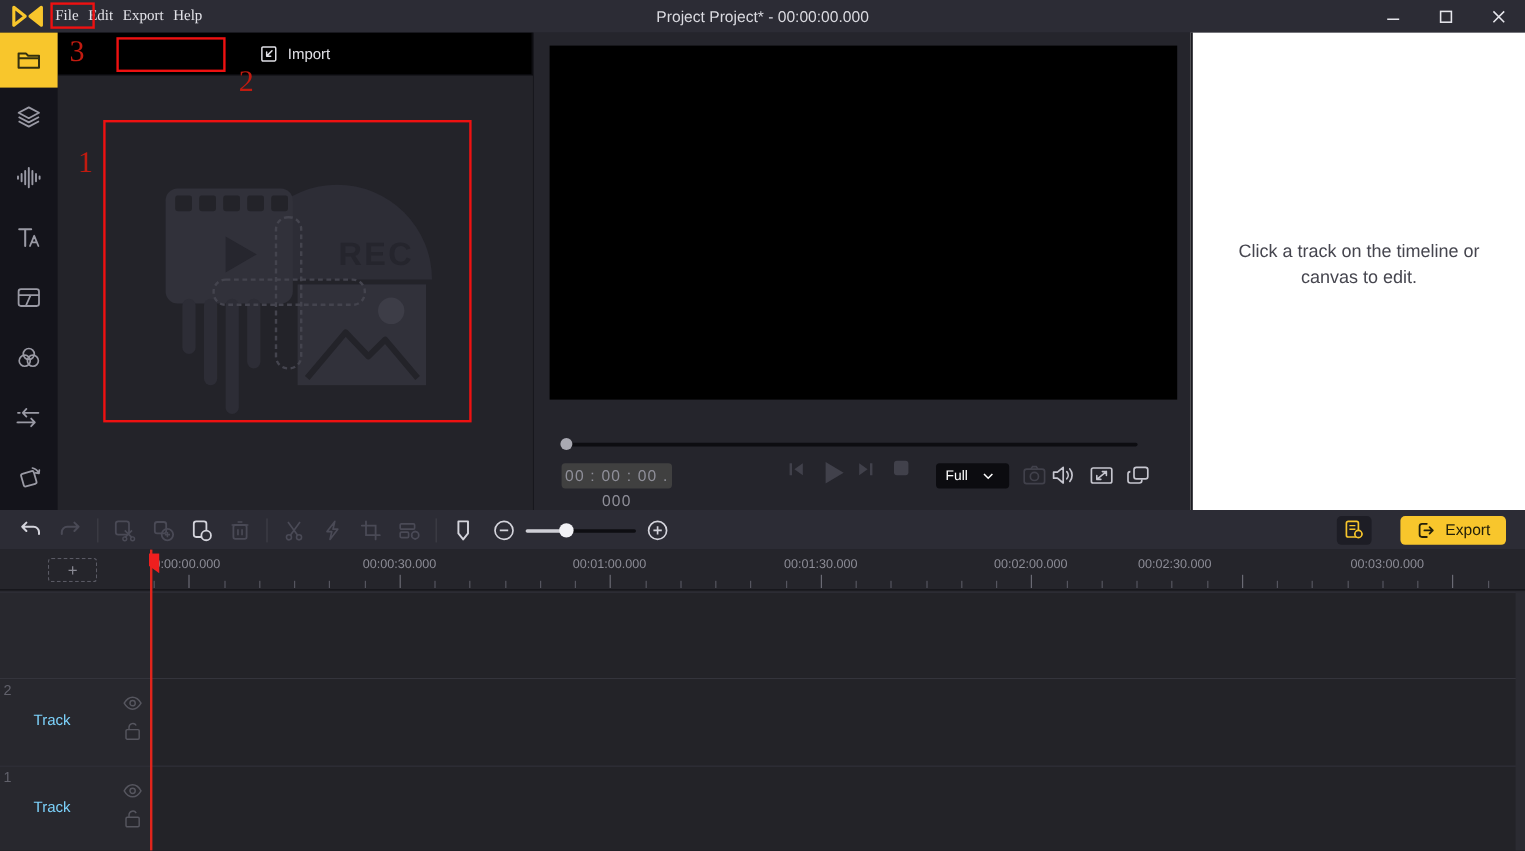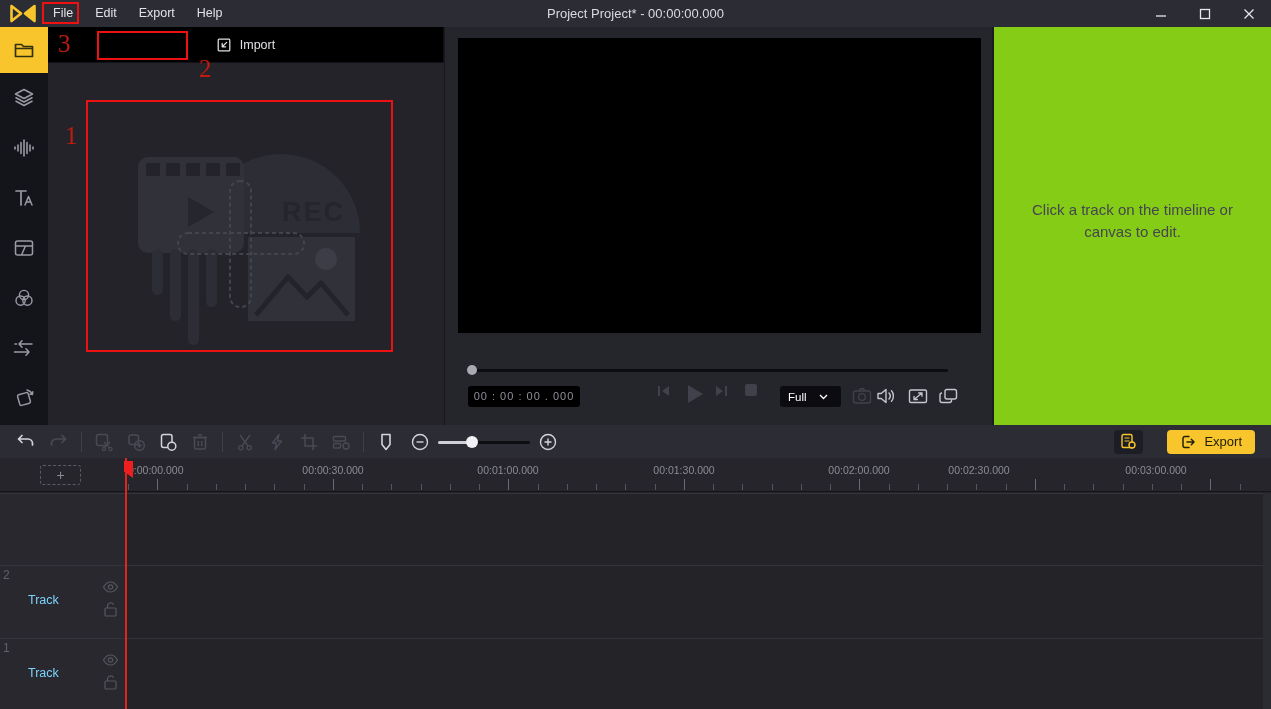--- a/index.html
+++ b/index.html
@@ -10,21 +10,21 @@
   }
   *{margin:0;padding:0;box-sizing:border-box;}
   html,body{width:1271px;height:709px;overflow:hidden;background:#18181f;}
   body{font-family:"Liberation Sans",sans-serif;-webkit-font-smoothing:antialiased;}
   .app{position:relative;width:1271px;height:709px;background:#232329;overflow:hidden;}
 
   
   .titlebar{position:absolute;left:0;top:0;width:1271px;height:27px;background:#2c2c35;z-index:10;}
   .logo{position:absolute;left:9px;top:3px;width:28px;height:21px;}
   .menu{position:absolute;left:42px;top:0;height:27px;display:flex;align-items:center;}
-  .menu-item{padding:0 11px;font-size:12.5px;color:#e2e2e8;height:27px;line-height:27px;cursor:default;}
+  .menu-item{padding:0 4px;font-size:12.5px;color:#e2e2e8;height:27px;line-height:27px;cursor:default;font-family:Liberation Serif, serif;}
   .win-title{position:absolute;left:0;right:0;top:0;height:27px;line-height:27px;text-align:center;font-size:13px;color:#dadae0;pointer-events:none;}
   .win-controls{position:absolute;right:0;top:0;height:27px;display:flex;}
   .win-btn{width:44px;height:27px;display:flex;align-items:center;justify-content:center;color:#e6e6ec;}
 
   
   .sidebar{position:absolute;left:0;top:27px;width:48px;height:398px;background:#14141b;z-index:6;display:flex;flex-direction:column;}
   .side-item{width:48px;height:50px;display:flex;align-items:center;justify-content:center;color:#9a9aa5;}
   .side-item.first{height:46px;}
   .side-item.active{background:var(--accent);color:#33300f;}
   .side-item svg{width:24px;height:24px;}
@@ -37,34 +37,34 @@
   .tab-divider{width:1px;height:100%;background:#101015;}
   .media-content{position:absolute;left:0;top:36px;right:0;bottom:0;background:#232329;}
   .import-illustration{position:absolute;left:82px;top:78px;width:240px;height:210px;}
   .import-caption{position:absolute;left:0;right:0;top:295px;text-align:center;font-size:15px;color:#45454e;}
 
   
   .preview-panel{position:absolute;left:445px;top:27px;width:547px;height:398px;background:#25252c;}
   .canvas{position:absolute;left:13px;top:11px;width:523px;height:295px;background:#000;}
   .seek-line{position:absolute;left:27px;top:342px;width:476px;height:3px;background:#0d0d11;border-radius:2px;}
   .seek-handle{position:absolute;left:22px;top:338px;width:10px;height:10px;border-radius:50%;background:#a9a9b2;}
-  .timecode{position:absolute;left:23px;top:359px;width:112px;height:21px;background:#000000;border-radius:3px;color:#8f8f99;font-size:11px;letter-spacing:1px;text-align:center;line-height:21px;}
+  .timecode{position:absolute;left:23px;top:359px;width:92px;height:21px;background:#404040;border-radius:3px;color:#8f8f99;font-size:13px;letter-spacing:1px;text-align:center;line-height:21px;}
   .transport{position:absolute;top:356px;display:flex;align-items:center;color:#41414b;}
   .t-prev{left:211px;} .t-play{left:240px;} .t-next{left:269px;} .t-stop{left:299px;}
   .transport svg{display:block;}
   .zoom-select{position:absolute;left:335px;top:359px;width:61px;height:21px;background:#0c0c10;border-radius:3px;color:#fff;font-size:11.5px;display:flex;align-items:center;padding:0 8px;gap:12px;}
   .pv-icon{position:absolute;top:358px;}
   .pv-camera{left:406px;color:#41414b;}
   .pv-speaker{left:430px;color:#c6c6cf;}
   .pv-expand{left:462px;color:#c6c6cf;}
   .pv-float{left:492px;color:#c6c6cf;}
   .pv-icon svg{width:22px;height:22px;}
 
   
-  .inspector{position:absolute;left:992px;top:27px;width:279px;height:398px;background:#84cc16;border-left:2px solid #1b1b21;}
+  .inspector{position:absolute;left:992px;top:27px;width:279px;height:398px;background:#ffffff;border-left:2px solid #1b1b21;}
   .inspector-msg{margin:172px 22px 0;text-align:center;font-size:15px;line-height:1.45;color:#46464f;}
 
   
   .toolbar{position:absolute;left:0;top:425px;width:1271px;height:33px;background:#2c2c35;display:flex;align-items:center;padding:0 16px 0 13px;}
   .tb-btn{display:flex;align-items:center;justify-content:center;width:24px;height:24px;color:#d4d4dc;}
   .tb-btn svg{width:20px;height:20px;}
   .tb-btn.dim{color:#4a4a56;}
   .tb-sep{width:1px;height:20px;background:#3f3f48;margin:0 10px;}
   .mr10{margin-right:10px;} .mr8{margin-right:8px;}
   .zoom-slider{position:relative;width:92px;height:24px;margin:0 6px;}

